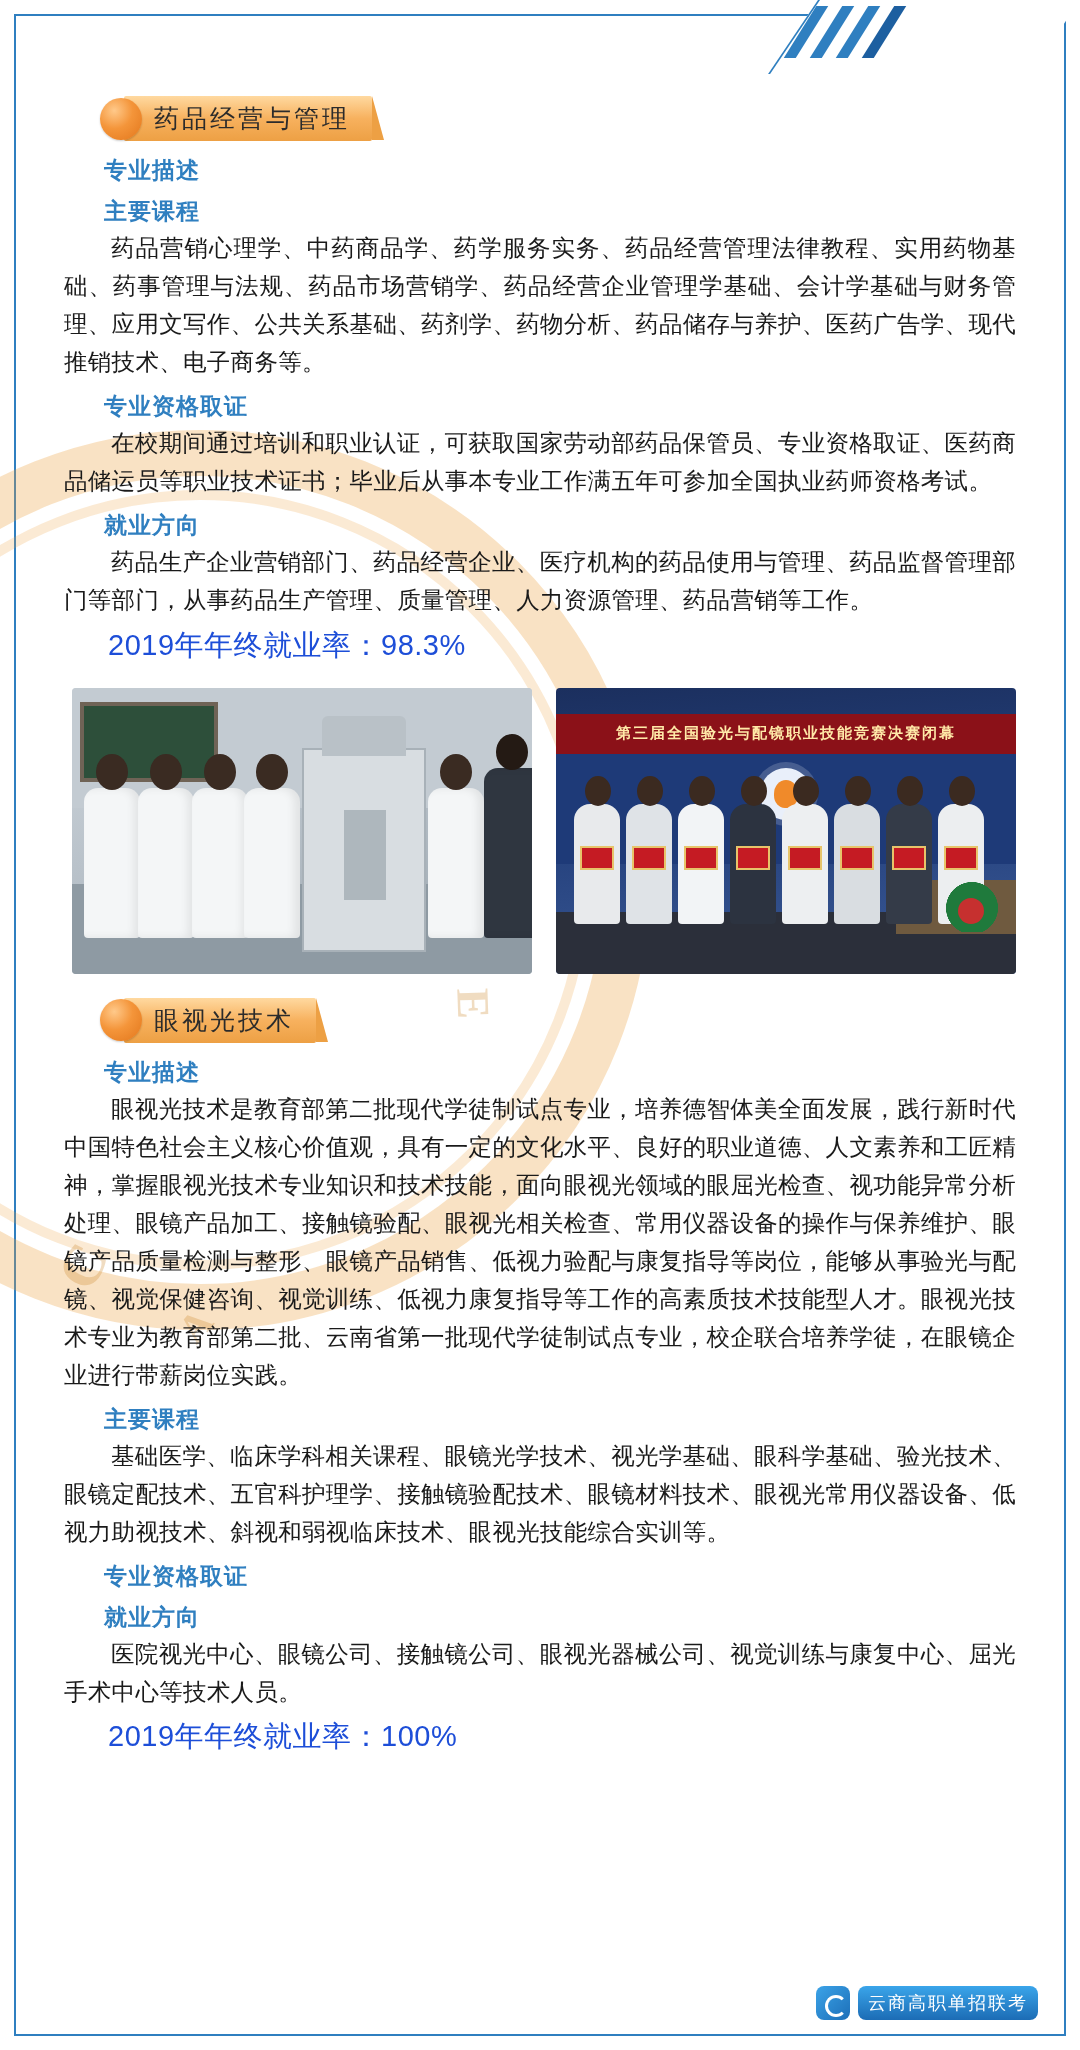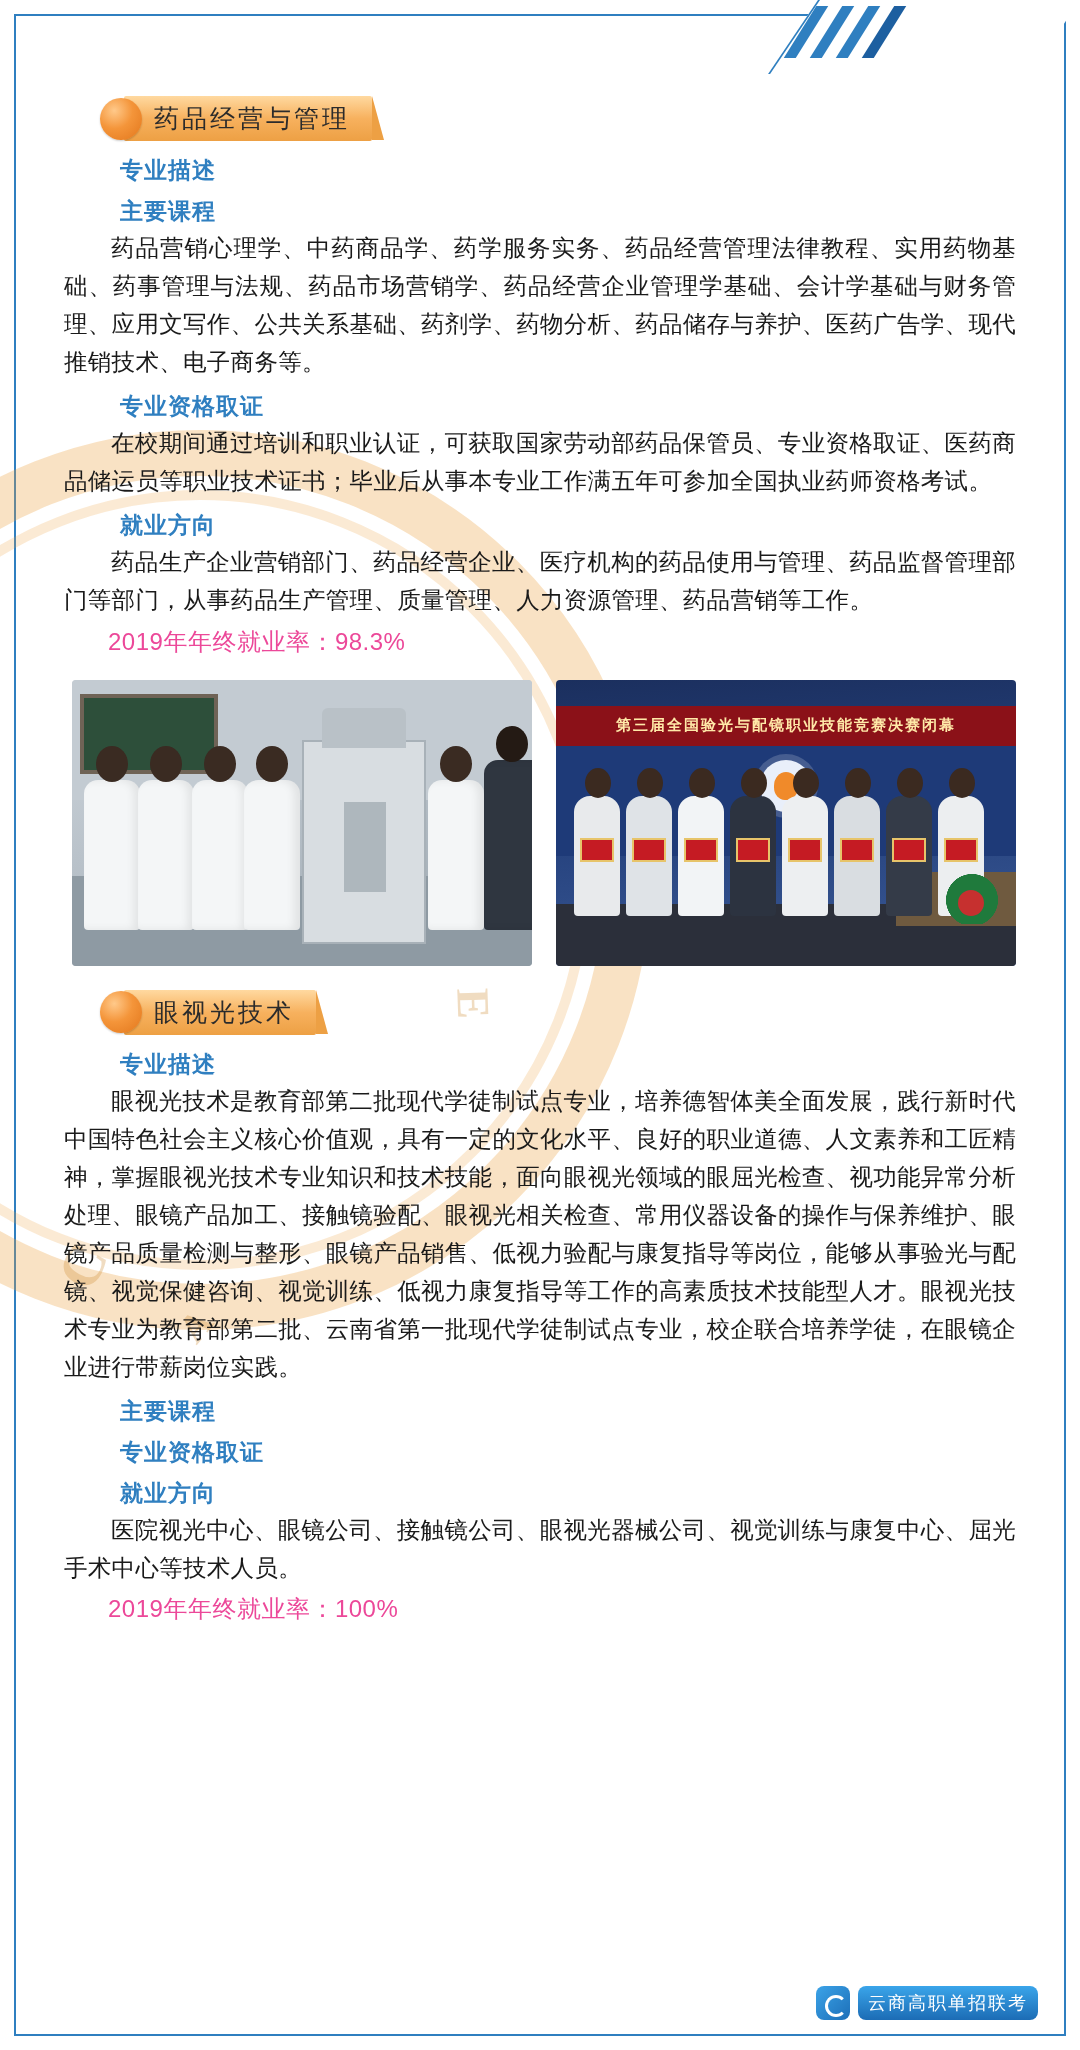--- a/index.html
+++ b/index.html
@@ -135,34 +135,34 @@
     top: 0;
     border-top: 44px solid transparent;
     border-left: 12px solid #eda044;
   }
 
   .sub-head {
     color: #2f7fc0;
     font-size: 23px;
     font-weight: bold;
     letter-spacing: 1px;
-    margin: 10px 0 2px 56px;
+    margin: 10px 0 2px 40px;
   }
   p.para {
     margin: 0 0 4px 0;
     font-size: 23.5px;
     line-height: 1.62;
     color: #1a1a1a;
     text-indent: 2em;
     text-align: justify;
     letter-spacing: 0.3px;
   }
   .rate {
-    color: #ec4899;
-    font-size: 24px;
+    color: #1d4ed8;
+    font-size: 29px;
     margin: 6px 0 0 44px;
     letter-spacing: 0.5px;
   }
 
   
   .photos {
     display: flex;
     gap: 24px;
     margin: 22px 0 10px 8px;
   }
@@ -336,20 +336,21 @@
   <div>
     <div class="sec-head" style="margin-top:24px;">
       <div class="sec-bullet"></div>
       <div class="sec-title">眼视光技术</div>
     </div>
 
     <div class="sub-head">专业描述</div>
     <p class="para">眼视光技术是教育部第二批现代学徒制试点专业，培养德智体美全面发展，践行新时代中国特色社会主义核心价值观，具有一定的文化水平、良好的职业道德、人文素养和工匠精神，掌握眼视光技术专业知识和技术技能，面向眼视光领域的眼屈光检查、视功能异常分析处理、眼镜产品加工、接触镜验配、眼视光相关检查、常用仪器设备的操作与保养维护、眼镜产品质量检测与整形、眼镜产品销售、低视力验配与康复指导等岗位，能够从事验光与配镜、视觉保健咨询、视觉训练、低视力康复指导等工作的高素质技术技能型人才。眼视光技术专业为教育部第二批、云南省第一批现代学徒制试点专业，校企联合培养学徒，在眼镜企业进行带薪岗位实践。</p>
 
     <div class="sub-head">主要课程</div>
+    <p class="para">基础医学、临床学科相关课程、眼镜光学技术、视光学基础、眼科学基础、验光技术、眼镜定配技术、五官科护理学、接触镜验配技术、眼镜材料技术、眼视光常用仪器设备、低视力助视技术、斜视和弱视临床技术、眼视光技能综合实训等。</p>
 
     <div class="sub-head">专业资格取证</div>
 
     <div class="sub-head">就业方向</div>
     <p class="para">医院视光中心、眼镜公司、接触镜公司、眼视光器械公司、视觉训练与康复中心、屈光手术中心等技术人员。</p>
 
     <div class="rate">2019年年终就业率：100%</div>
   </div>
 
 </div>

